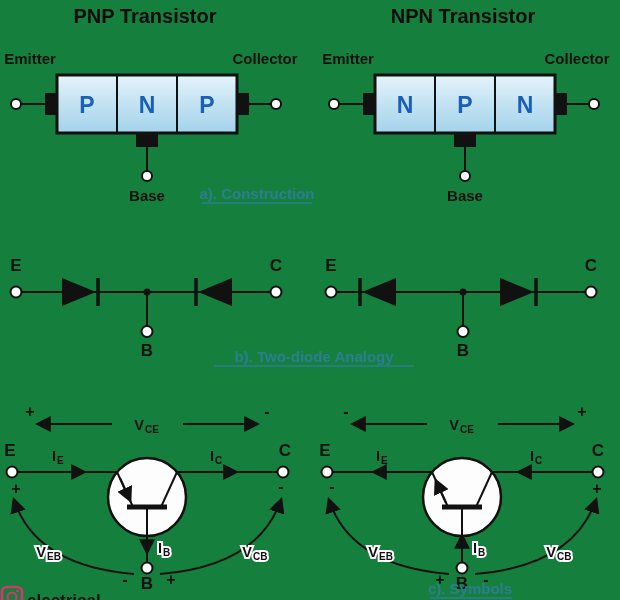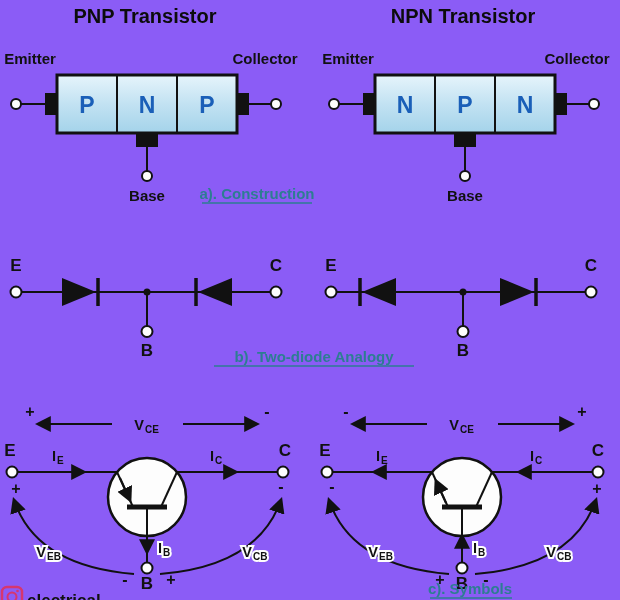--- a/index.html
+++ b/index.html
@@ -1,17 +1,17 @@
 <!DOCTYPE html>
 <html><head>
 <meta charset="utf-8">
 <style>
   html,body { margin:0; padding:0; background:#ffffff; }
   .stage {
-    position:relative; width:620px; height:600px; background:#8b5cf6;
+    position:relative; width:620px; height:600px; background:#15803d;
     overflow:hidden; font-family:"Liberation Sans","DejaVu Sans",sans-serif;
   }
   svg { display:block; }
   text { font-family:"Liberation Sans","DejaVu Sans",sans-serif; fill:#111; }
   .title   { font-size:20px; font-weight:bold; fill:#0c0c0c; }
   .lbl     { font-size:15px; font-weight:600; }
   .term    { font-size:17px; font-weight:bold; }
   .region  { font-size:23px; font-weight:bold; fill:#1a5fb8; }
   .caption { font-size:15px; font-weight:600; fill:#2d7d92; }
   .sign    { font-size:16px; font-weight:bold; }

